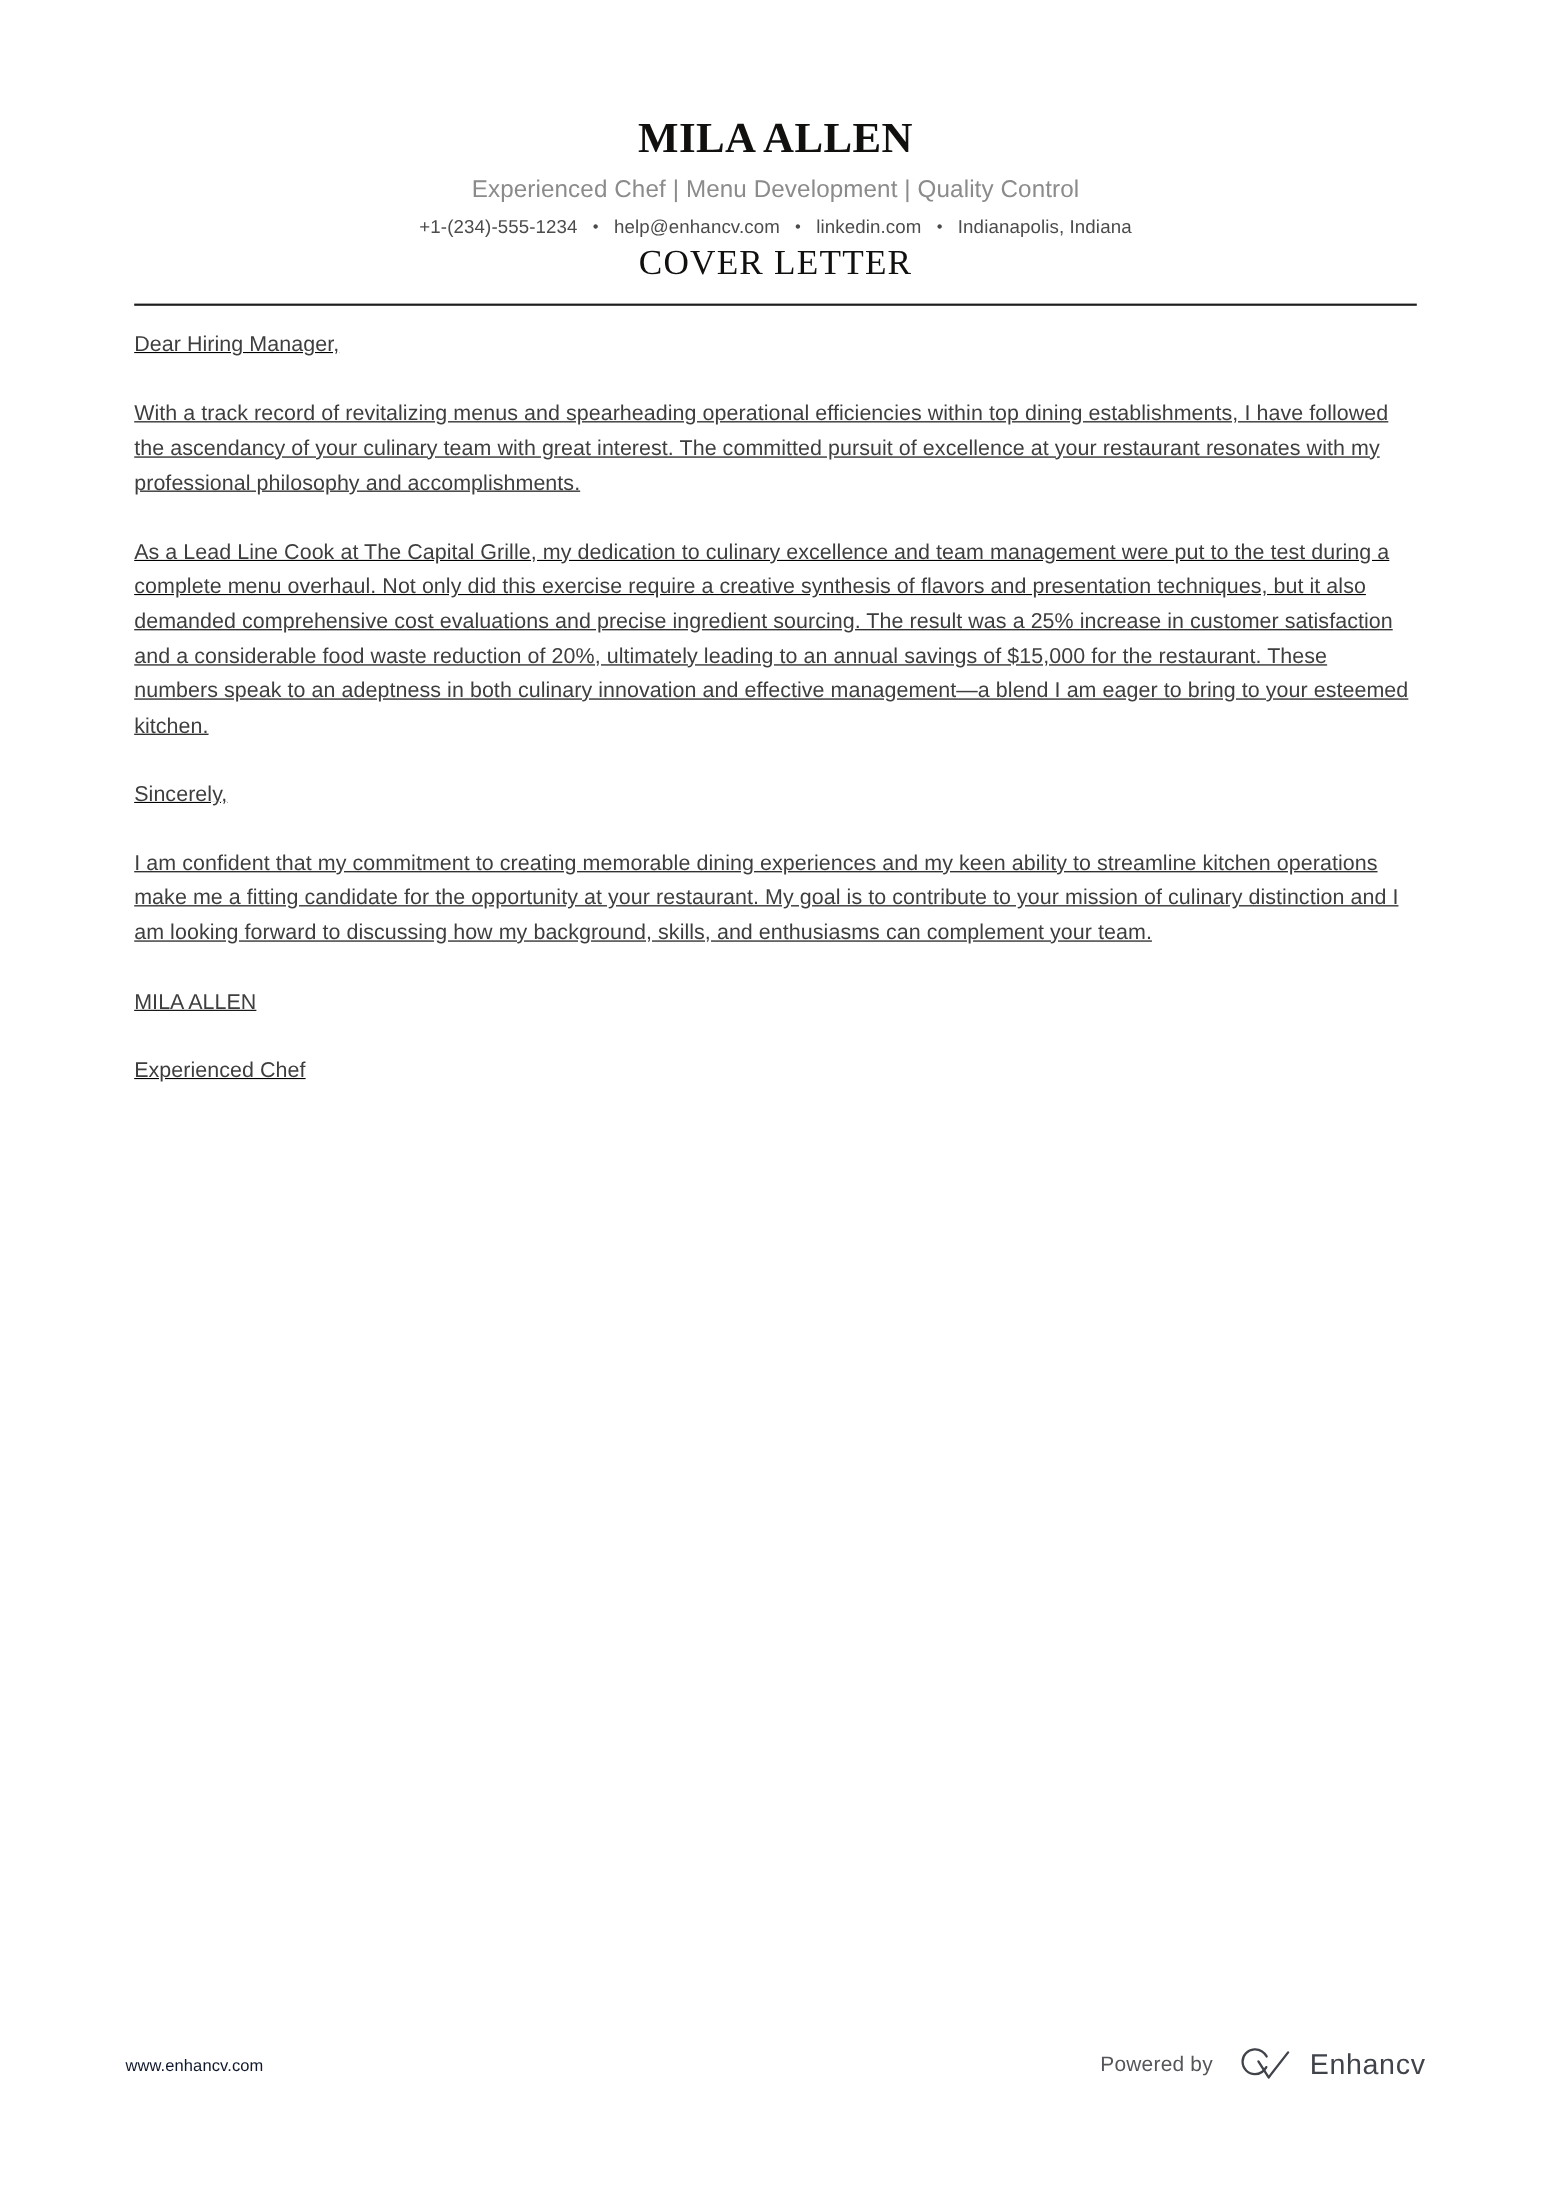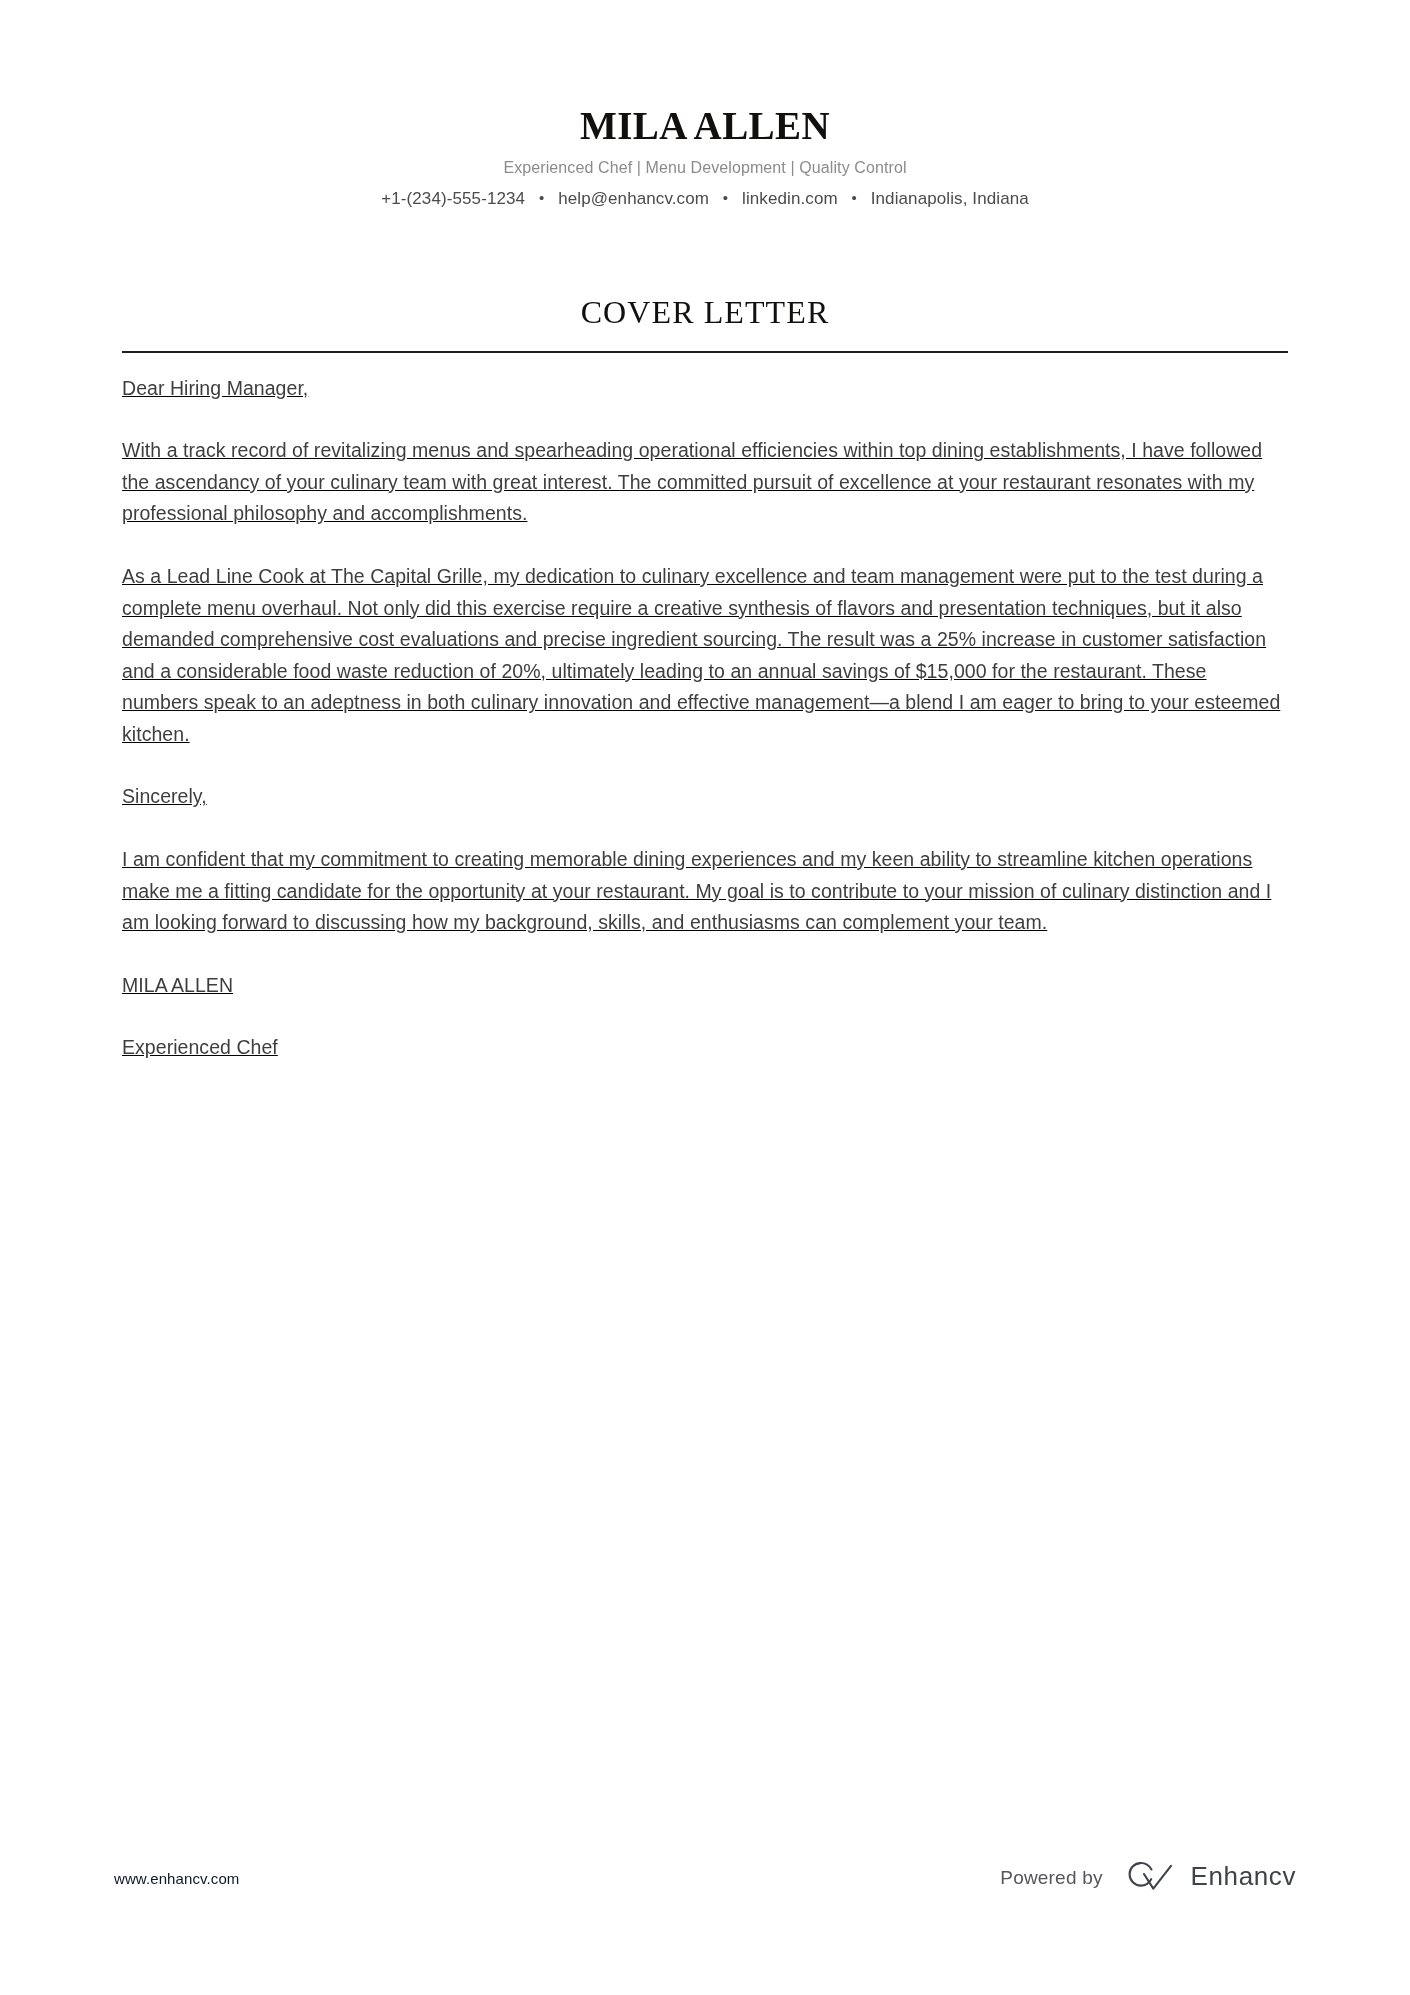--- a/index.html
+++ b/index.html
@@ -36,21 +36,21 @@
     font-weight: bold;
     font-size: 39px;
     letter-spacing: 0.4px;
     color: #11100f;
     line-height: 1.12;
     margin: 0;
   }
 
   .tagline {
     font-family: "Liberation Sans", sans-serif;
-    font-size: 16px;
+    font-size: 22px;
     font-weight: 400;
     color: #8b8b8b;
     line-height: 1.3;
     margin: 10px 0 0 0;
     letter-spacing: 0.1px;
   }
 
   .contact-line {
     font-family: "Liberation Sans", sans-serif;
     font-size: 17px;
@@ -63,21 +63,20 @@
   .contact-sep {
     display: inline-block;
     margin: 0 9px;
     color: #4b4b4b;
     font-size: 15px;
     vertical-align: 1px;
   }
 
   
   .section-block {
-    margin-top: 82px;
     padding: 0 122px;
   }
 
   .section-title {
     font-family: "Liberation Serif", "DejaVu Serif", serif;
     font-size: 32px;
     font-weight: normal;
     letter-spacing: 1.1px;
     color: #11100f;
     text-align: center;

